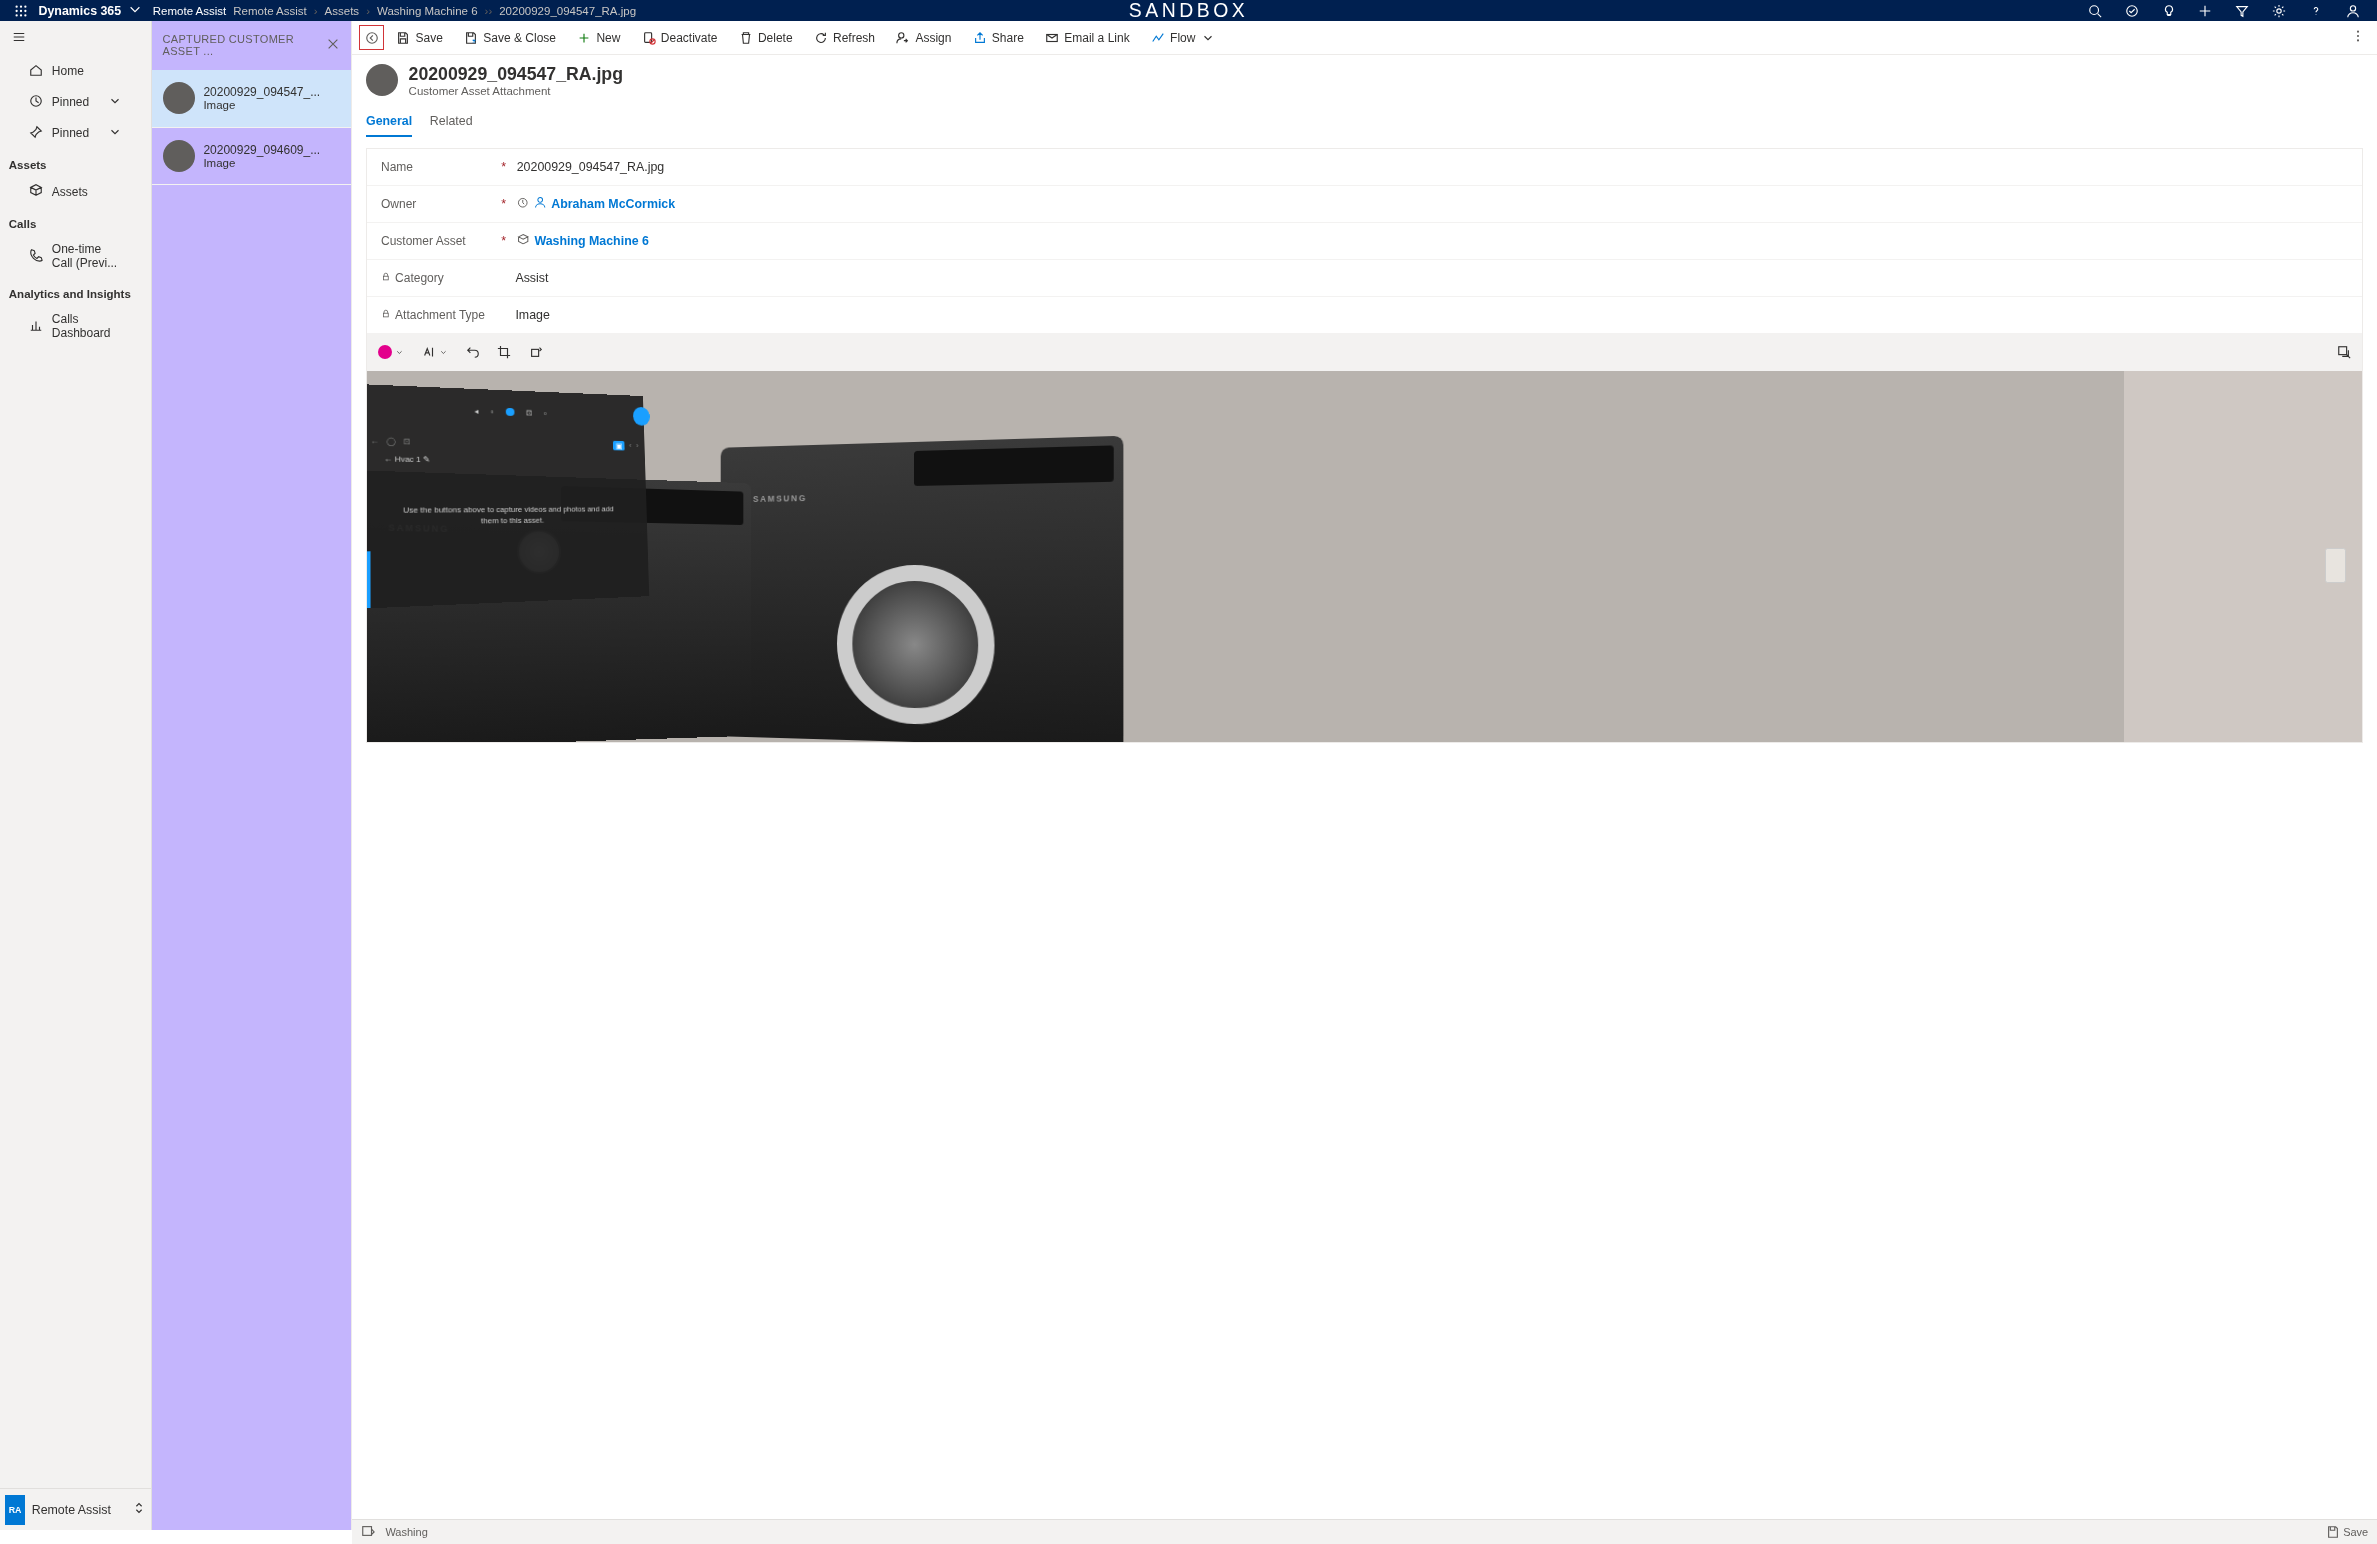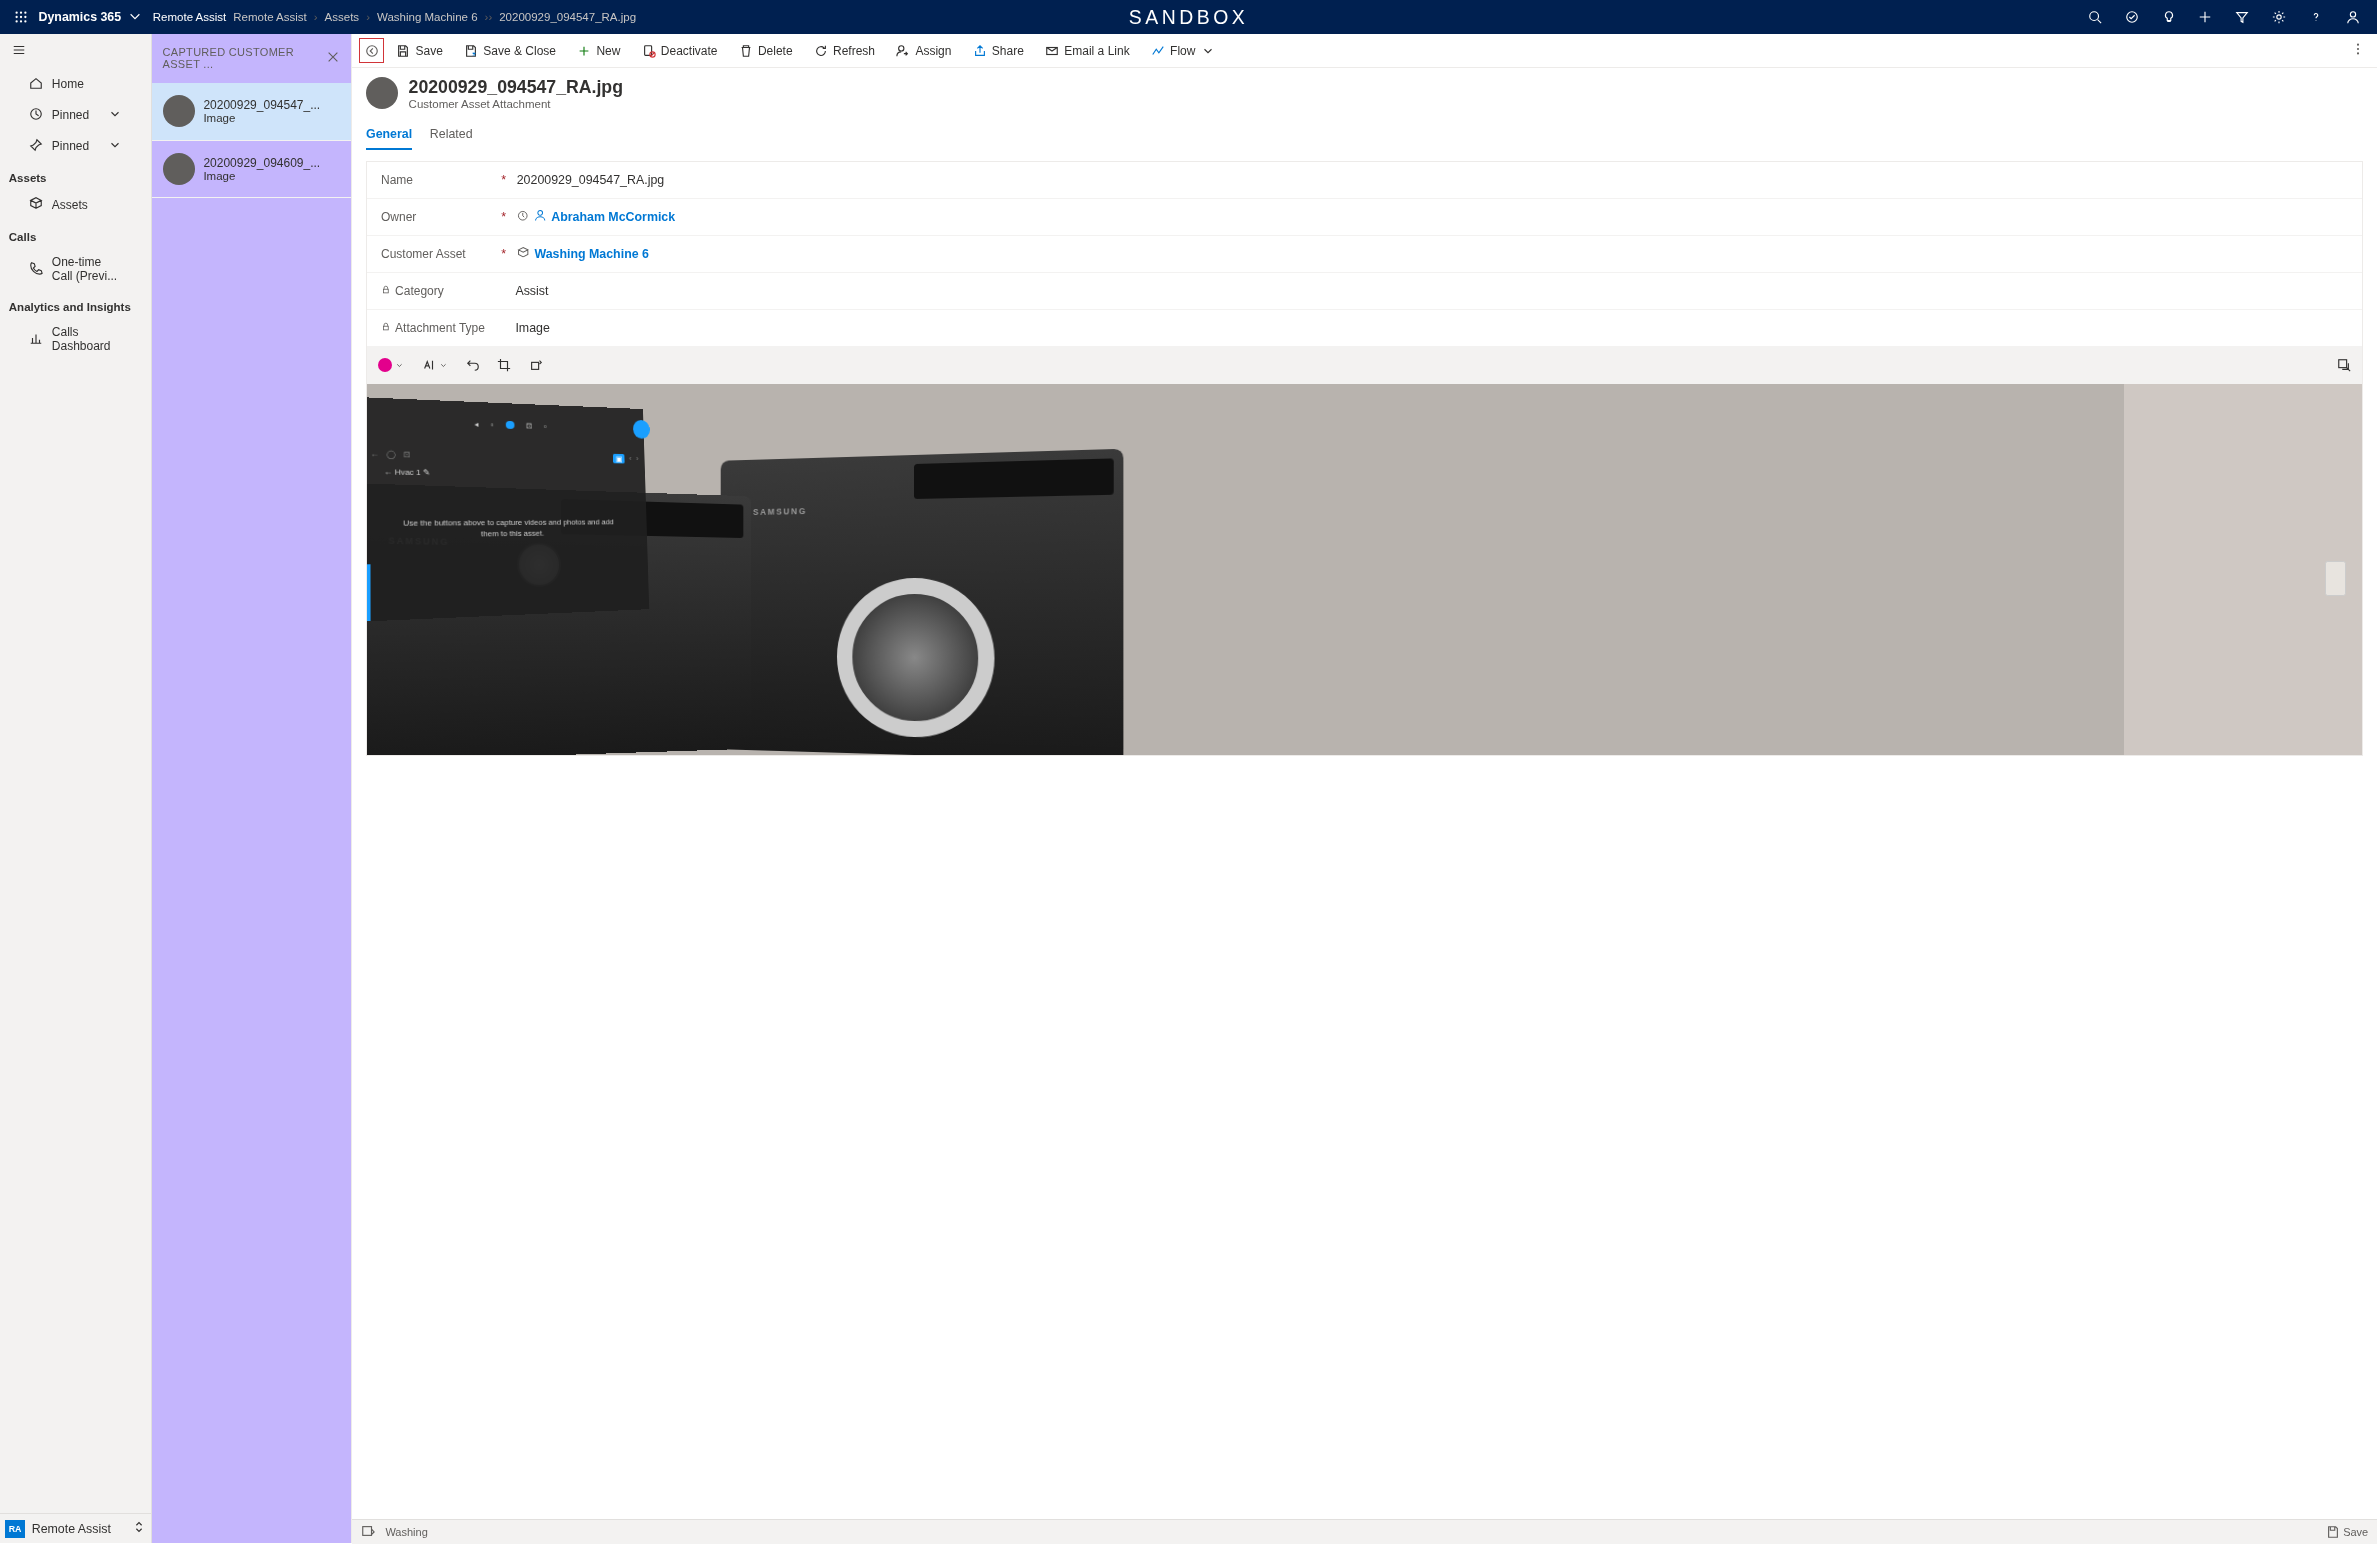--- a/index.html
+++ b/index.html
@@ -1,19 +1,19 @@
 <!DOCTYPE html>
 <html style="font-size:14px"><head>
 <meta charset="utf-8">
 <style>
 * { box-sizing: border-box; margin: 0; padding: 0; }
 body { font-family: "Segoe UI", sans-serif; font-size: 12.4px; color: #323130; overflow: hidden; }
 
 
-.topnav { height: 34px; background: #002050; color: white; display: flex; align-items: center; padding: 0 7px; }
+.topnav { height: 21px; background: #002050; color: white; display: flex; align-items: center; padding: 0 7px; }
 .topnav .waffle { width: 28px; display: flex; align-items: center; justify-content: center; cursor: pointer; }
 .topnav .app { font-weight: 600; margin: 0 3.5px 0 3.5px; }
 .topnav .chevron { margin: 0 10.6px 0 3.5px; cursor: pointer; }
 .topnav .breadcrumb { display: flex; align-items: center; gap: 7px; font-size: 11.5px; color: #c8c6c4; }
 .topnav .breadcrumb .crumb { color: #c8c6c4; cursor: pointer; }
 .topnav .breadcrumb .crumb:first-child { color: white; }
 .topnav .breadcrumb .sep { color: #605e5c; }
 .topnav .sandbox { position: absolute; left: 50%; transform: translateX(-50%); font-size: 19.4px; font-weight: 300; letter-spacing: 3.5px; color: white; }
 .topnav .right-icons { margin-left: auto; display: flex; align-items: center; gap: 1.8px; }
 .topnav .right-icons .icon-btn { width: 35px; height: 35px; display: flex; align-items: center; justify-content: center; cursor: pointer; }
@@ -21,21 +21,21 @@
 .layout { display: flex; height: calc(100vh - 35px); }
 
 
 .leftnav { width: 152px; background: #f3f2f1; display: flex; flex-direction: column; border-right: 0.9px solid #e1dfdd; flex-shrink: 0; }
 .leftnav .hamburger { padding: 8.8px 12.4px; cursor: pointer; }
 .leftnav .nav-item { display: flex; align-items: center; padding: 7px 29px; cursor: pointer; gap: 8.8px; font-size: 12px; }
 .leftnav .nav-item .chev-right { margin-left: auto; }
 .leftnav .section-label { padding: 10.6px 8.8px 5.3px 8.8px; font-size: 11.5px; font-weight: 600; color: #323130; }
 .leftnav .spacer { flex: 1; }
 .leftnav .app-switcher { display: flex; align-items: center; padding: 5.3px 5.3px; border-top: 0.9px solid #e1dfdd; gap: 7px; }
-.leftnav .app-badge { width: 19.4px; height: 18px; background: #0078d4; color: white; font-size: 8.8px; display: flex; align-items: center; justify-content: center; font-weight: 600; }
+.leftnav .app-badge { width: 19.4px; height: 30px; background: #0078d4; color: white; font-size: 8.8px; display: flex; align-items: center; justify-content: center; font-weight: 600; }
 
 
 .listpane { width: 200px; background: #c4b5fd; border-right: 0.9px solid #edebe9; flex-shrink: 0; }
 .listpane .list-header { display: flex; align-items: center; padding: 12.4px 10.6px; font-size: 11px; letter-spacing: 0.3px; color: #605e5c; border-bottom: 0; }
 .listpane .list-header .close { margin-left: auto; cursor: pointer; }
 .listpane .list-item { display: flex; align-items: center; gap: 8.8px; padding: 12.4px 10.6px; cursor: pointer; border-bottom: 0.9px solid #f3f2f1; }
 .listpane .list-item.selected { background: #cfe4fa; }
 .listpane .list-item .thumb { width: 32px; height: 32px; border-radius: 50%; background: #605e5c; flex-shrink: 0; overflow: hidden; }
 .listpane .list-item .texts .title { font-size: 12px; white-space: nowrap; overflow: hidden; text-overflow: ellipsis; max-width: 132px; }
 .listpane .list-item .texts .sub { font-size: 11.5px; color: #323130; }

